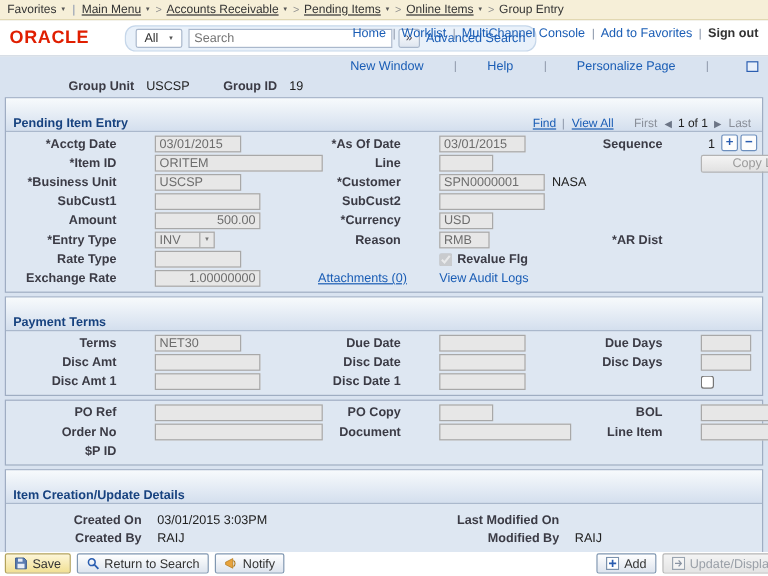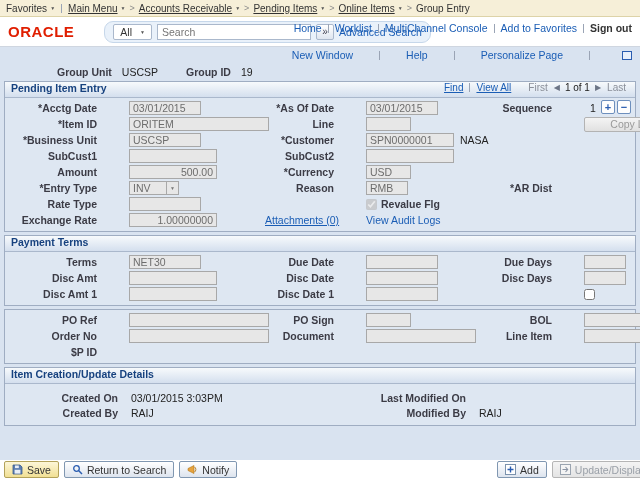--- a/index.html
+++ b/index.html
@@ -12,21 +12,21 @@
   .caret { font-size:5px; margin-left:3px; color:#555; vertical-align:2px; }
   .u { text-decoration:underline; }
   .gt { color:#8a8a8a; font-size:9px; margin:0 4px; }
   .vsep { display:inline-block; border-left:1px solid #9aa4b5; height:9px; margin:0 6px; vertical-align:middle; }
 
   
   .hdr { height:30px; flex:0 0 30px; background:#fff; display:flex; align-items:center; padding:0 8px; border-bottom:1px solid #cfd6e0; position:relative; }
   .logo { color:#e01e00; font-weight:bold; font-size:15px; letter-spacing:.5px; }
   .searchwrap { margin-left:30px; display:flex; align-items:center; background:#e9f1fa; border:1px solid #c6d7ea; border-radius:9px; padding:2px 8px; gap:5px; }
   .scope { display:flex; align-items:center; gap:5px; background:#fff; border:1px solid #aab8cc; height:16px; padding:0 6px; border-radius:2px; cursor:pointer; }
-  .sinput { width:154px; height:16px; border:1px solid #aab8cc; font-size:10.5px; padding:0 4px; font-family:"Liberation Sans",sans-serif; }
+  .sinput { width:170px; height:16px; border:1px solid #aab8cc; font-size:10.5px; padding:0 4px; font-family:"Liberation Sans",sans-serif; }
   .gobtn { height:16px; width:18px; border:1px solid #aab8cc; background:linear-gradient(#fff,#dfe6f0); font-size:10px; color:#445; padding:0; border-radius:2px; cursor:pointer; }
   .a { color:#1a5db5; cursor:pointer; }
   .hlinks { position:absolute; right:8px; top:5px; display:flex; align-items:center; font-size:10.5px; }
   .signout { font-weight:bold; color:#333; cursor:pointer; }
 
   
   .content { flex:1 1 auto; background:#d9e3f0; overflow:hidden; }
   .pagebar { display:flex; justify-content:flex-end; align-items:center; padding:2px 8px 1px 0; height:15px;gap:20px; }
   .sqicon { width:10px; height:9px; border:1px solid #2a5db0; background:#e8f0fb; display:inline-block; margin-left:6px; cursor:pointer; }
 
@@ -34,21 +34,21 @@
   .tab { height:15px; line-height:14px; padding:0 8px; background:#dfe6f1; border:1px solid #8fa2bb; border-bottom:none; border-radius:2px 2px 0 0; cursor:pointer; white-space:nowrap; }
   .tab.active { background:#faf4e1; font-weight:bold; height:17px; line-height:16px; margin-bottom:-1px; border-bottom:1px solid #faf4e1; }
 
   .ginfo { height:15px; display:flex; align-items:center; padding-left:57px; margin-top:2px; }
   .lb2 { font-weight:bold; color:#3b3b45; }
   .gv { margin-left:10px; color:#222; }
   .gap2 { margin-left:28px; }
 
   
   .gbox { margin:2px 4px 3px 4px; border:1px solid #9fadc2; background:#dee7f2; }
-  .gbh { height:16px; display:flex; justify-content:space-between; align-items:flex-start; padding:0 6px; background:linear-gradient(#f7fafc,#d4dfee); border-bottom:1px solid #aab8cc; }
+  .gbh { height:28px; display:flex; justify-content:space-between; align-items:flex-end; padding:0 6px; background:linear-gradient(#f7fafc,#d4dfee); border-bottom:1px solid #aab8cc; }
   .gbt { font-weight:bold; color:#17427f; }
   .gnav { display:flex; align-items:center; font-size:10px; }
   .dis { color:#8a8f99; margin:0 3px; cursor:pointer; }
   .arr { color:#6c7586; font-size:8px; margin:0 3px; cursor:pointer; }
   .pos { margin:0 2px; color:#222; }
   .navgap { width:14px; display:inline-block; }
   .gbb { padding:2px 0 3px 0; position:relative; }
 
   .grow { display:grid; grid-template-columns:97px 95px 88px 80px 84px 1fr; column-gap:3px; align-items:center; height:16px;gap:27px; }
   .lb { font-weight:bold; font-size:10.5px; color:#3b3b45; text-align:right; padding-right:5px; white-space:nowrap; }
@@ -269,21 +269,21 @@
           <div style="white-space:nowrap"><input type="checkbox" class="chk" style=""></div>
         </div>
       </div>
     </div>
 
     <div class="gbox">
       <div class="gbb">
         <div class="grow">
           <div class="lb">PO Ref</div>
           <div><input class="fld w140" readonly="" value="" style=""></div>
-          <div class="lb">PO Sign</div>
+          <div class="lb">PO Copy</div>
           <div><input class="fld w45" readonly="" value="" style=""></div>
           <div class="lb">BOL</div>
           <div><input class="fld w88" readonly="" value="" style=""></div>
         </div>
         <div class="grow">
           <div class="lb">Order No</div>
           <div><input class="fld w140" readonly="" value="" style=""></div>
           <div class="lb">Document</div>
           <div><input class="fld w110" readonly="" value="" style=""></div>
           <div class="lb">Line Item</div>

